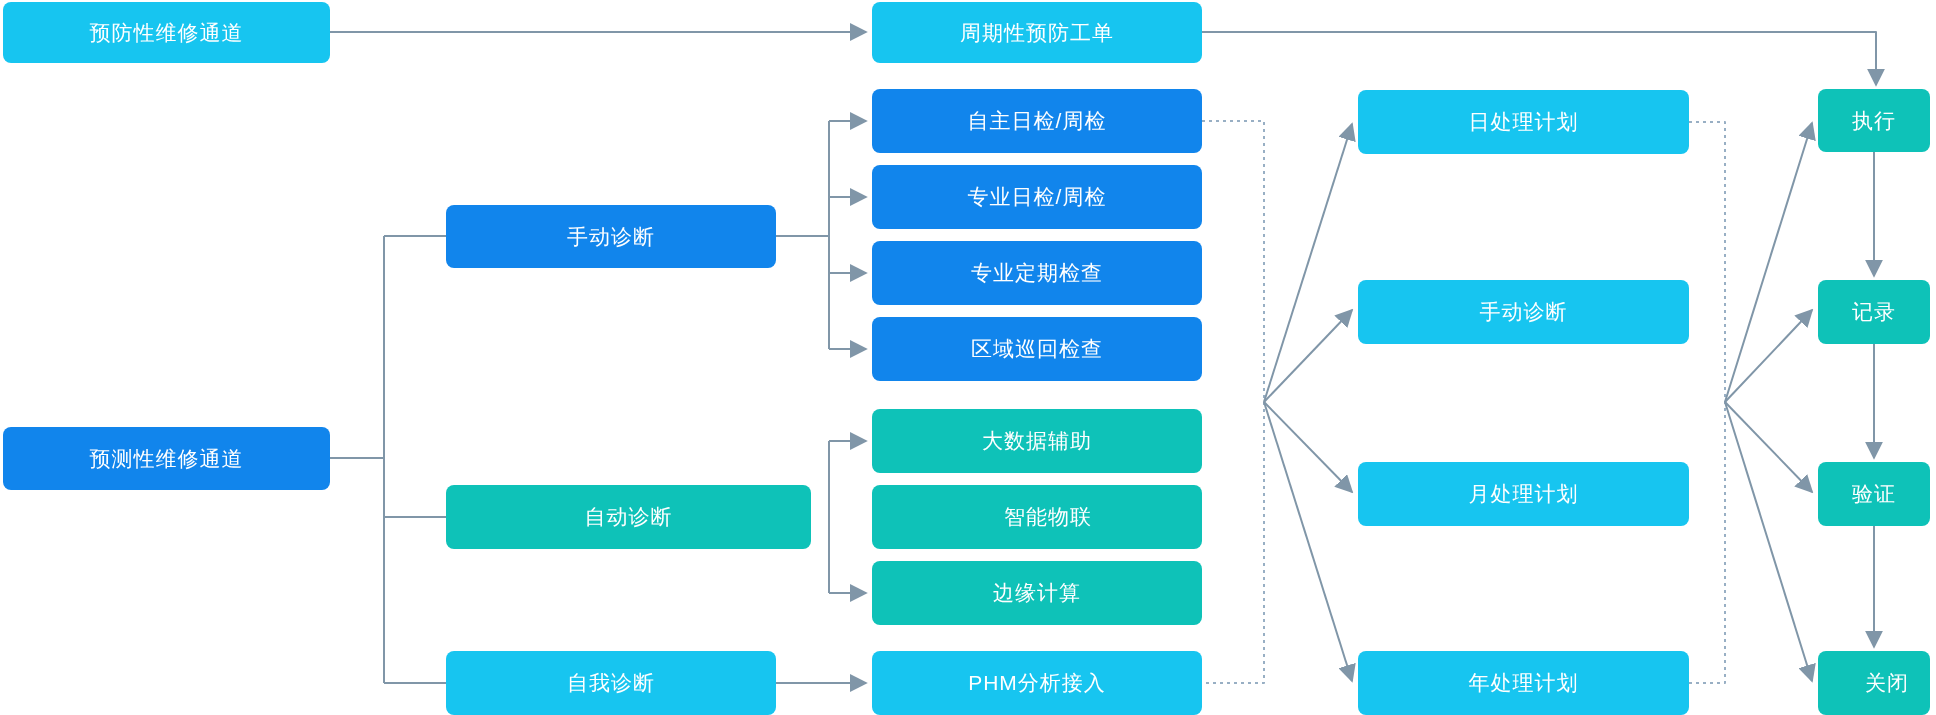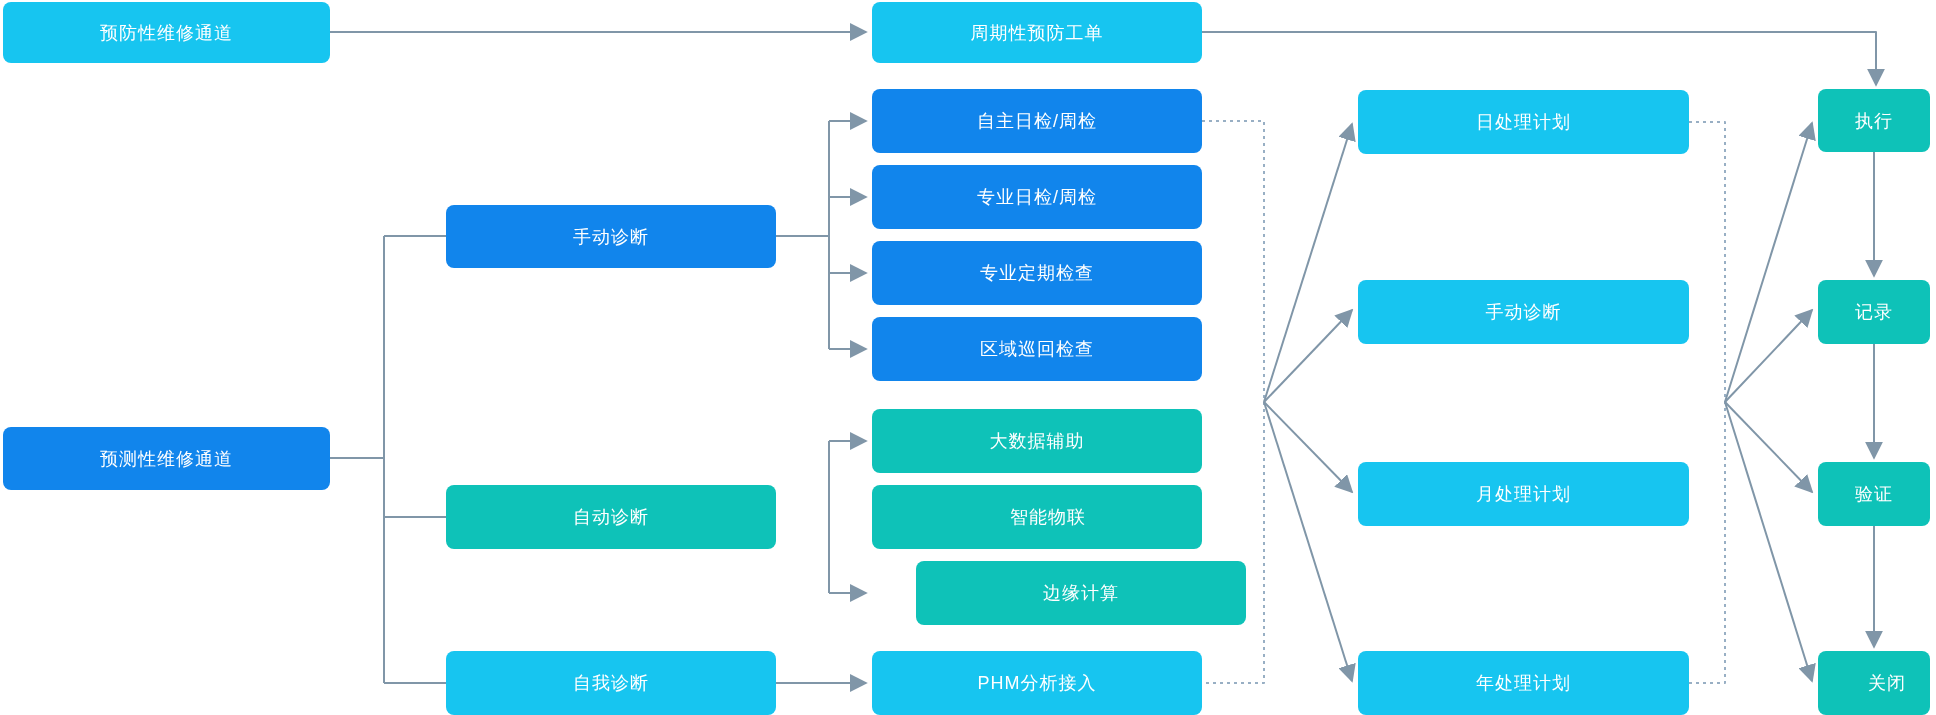--- a/index.html
+++ b/index.html
@@ -12,39 +12,39 @@
     background:#fff;
     font-family:"Liberation Sans","DejaVu Sans",sans-serif;
   }
   #wires{position:absolute;left:0;top:0;width:1936px;height:715px;}
   #wires .solid{stroke:var(--line);stroke-width:2;fill:none;stroke-linejoin:round;stroke-linecap:butt;}
   #wires .dashed{stroke:var(--dash);stroke-width:2;fill:none;stroke-dasharray:3 4;stroke-linejoin:round;}
   #wires marker path{fill:var(--line);}
   .node{
     position:absolute; box-sizing:border-box; border-radius:8px;
     display:flex; align-items:center; justify-content:center;
-    color:#fff; font-size:18px; letter-spacing:1px; white-space:nowrap;
+    color:#fff; font-size:21px; letter-spacing:1px; white-space:nowrap;
   }
   .cyan{background:var(--cyan);} .blue{background:var(--blue);} .teal{background:var(--teal);}
   
   .n-prevent {left:3px;   top:2px;   width:327px; height:61px;}
   .n-predict {left:3px;   top:427px; width:327px; height:63px;}
   
   .n-manual  {left:446px; top:205px; width:330px; height:63px;}
-  .n-autod   {left:446px; top:485px; width:330px; height:64px;}
+  .n-autod   {left:446px; top:485px; width:365px; height:64px;}
   .n-selfd   {left:446px; top:651px; width:330px; height:64px;}
   
   .n-periodic{left:872px; top:2px;   width:330px; height:61px;}
   .n-selfchk {left:872px; top:89px;  width:330px; height:64px;}
   .n-profchk {left:872px; top:165px; width:330px; height:64px;text-align:right;}
   .n-profper {left:872px; top:241px; width:330px; height:64px;}
   .n-area    {left:872px; top:317px; width:330px; height:64px;}
   .n-bigdata {left:872px; top:409px; width:330px; height:64px;}
   .n-iot     {left:872px; top:485px; width:330px; height:64px;padding-left:22px;}
-  .n-edge    {left:872px; top:561px; width:330px; height:64px;margin-left:44px;}
+  .n-edge    {left:872px; top:561px; width:330px; height:64px;}
   .n-phm     {left:872px; top:651px; width:330px; height:64px;}
   
   .n-dayplan  {left:1358px;top:90px;  width:331px; height:64px;}
   .n-weekplan {left:1358px;top:280px; width:331px; height:64px;}
   .n-monthplan{left:1358px;top:462px; width:331px; height:64px;}
   .n-yearplan {left:1358px;top:651px; width:331px; height:64px;}
   
   .n-exec   {left:1818px;top:89px;  width:112px; height:63px;}
   .n-record {left:1818px;top:280px; width:112px; height:64px;}
   .n-verify {left:1818px;top:462px; width:112px; height:64px;}

